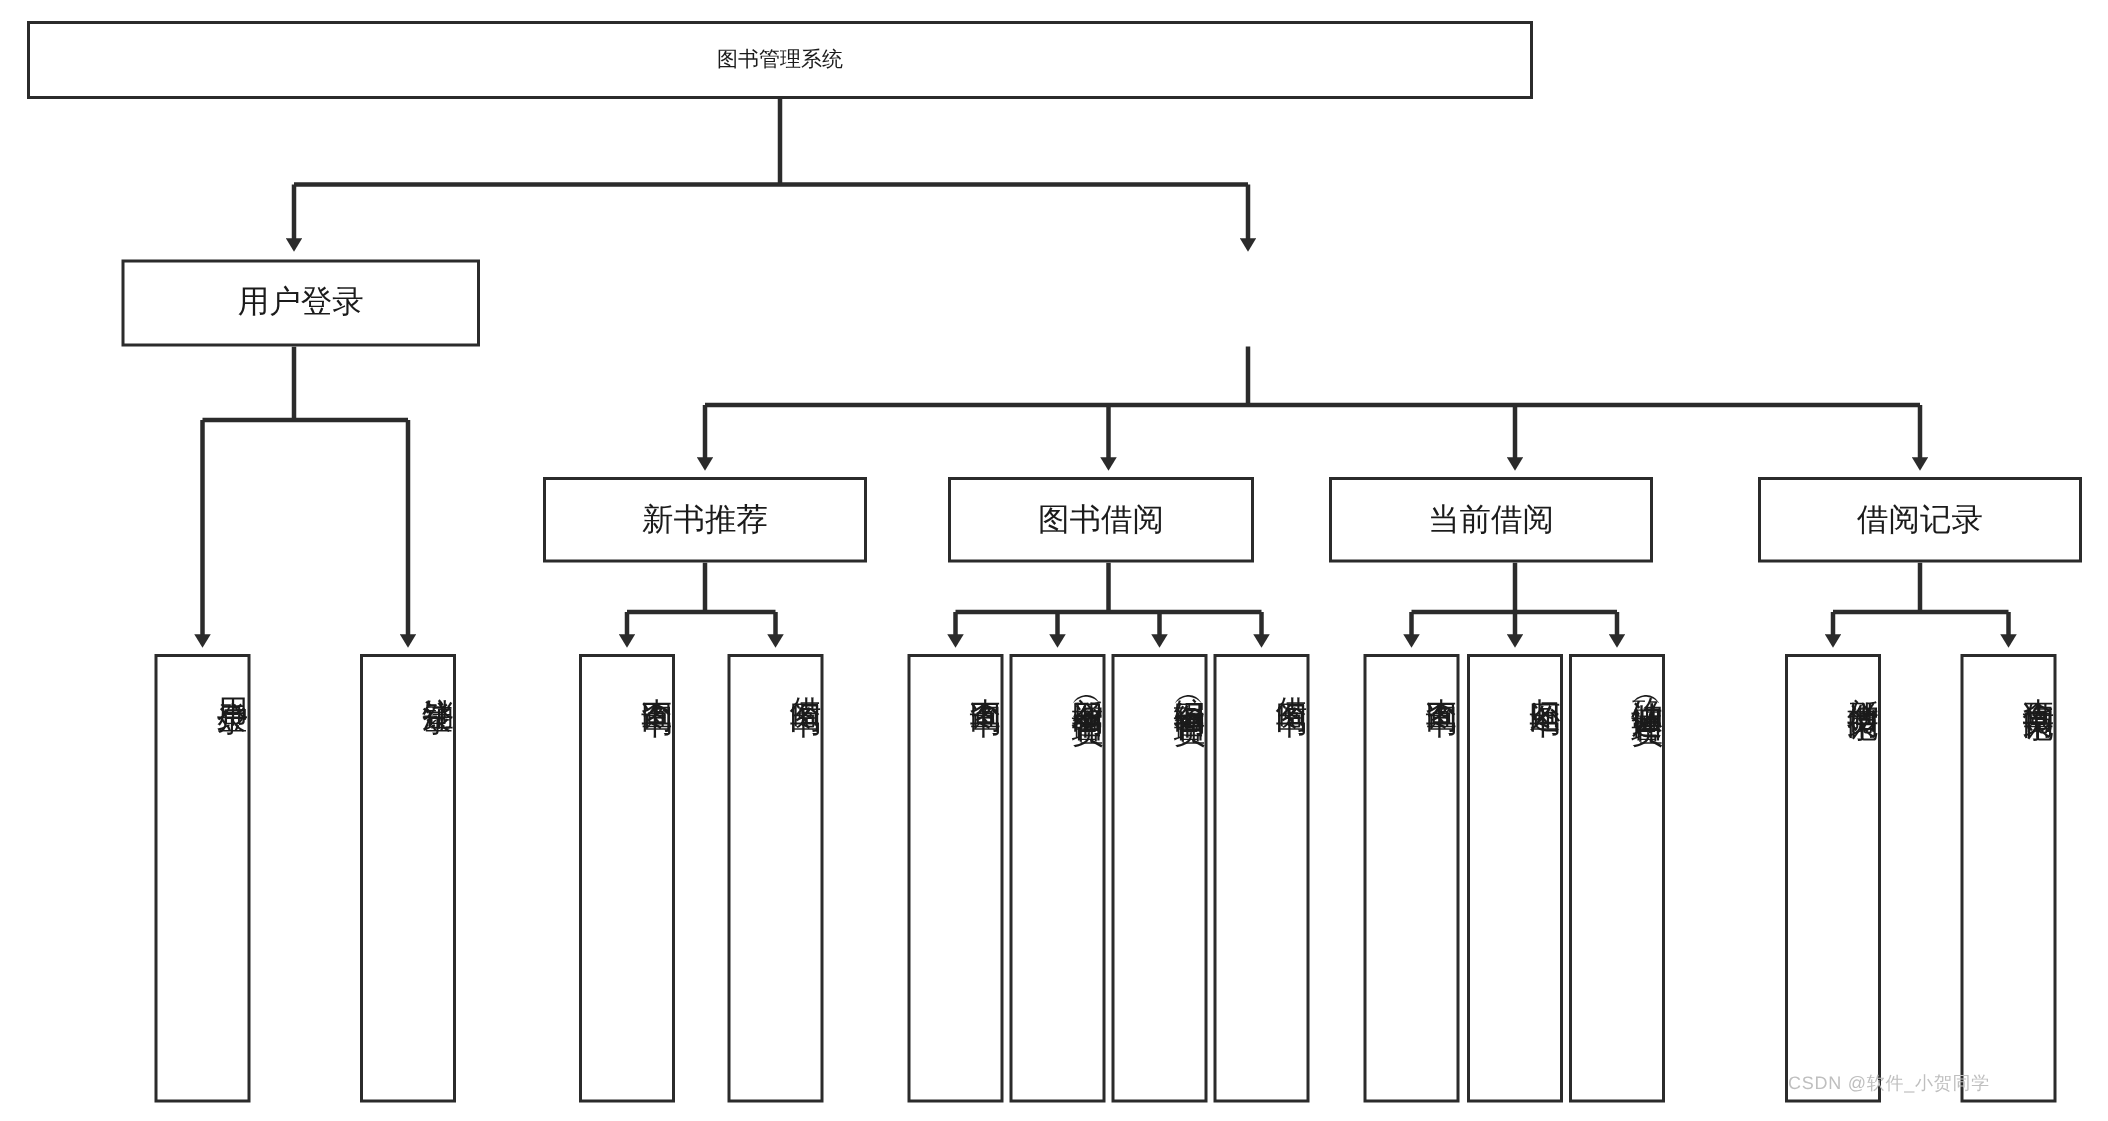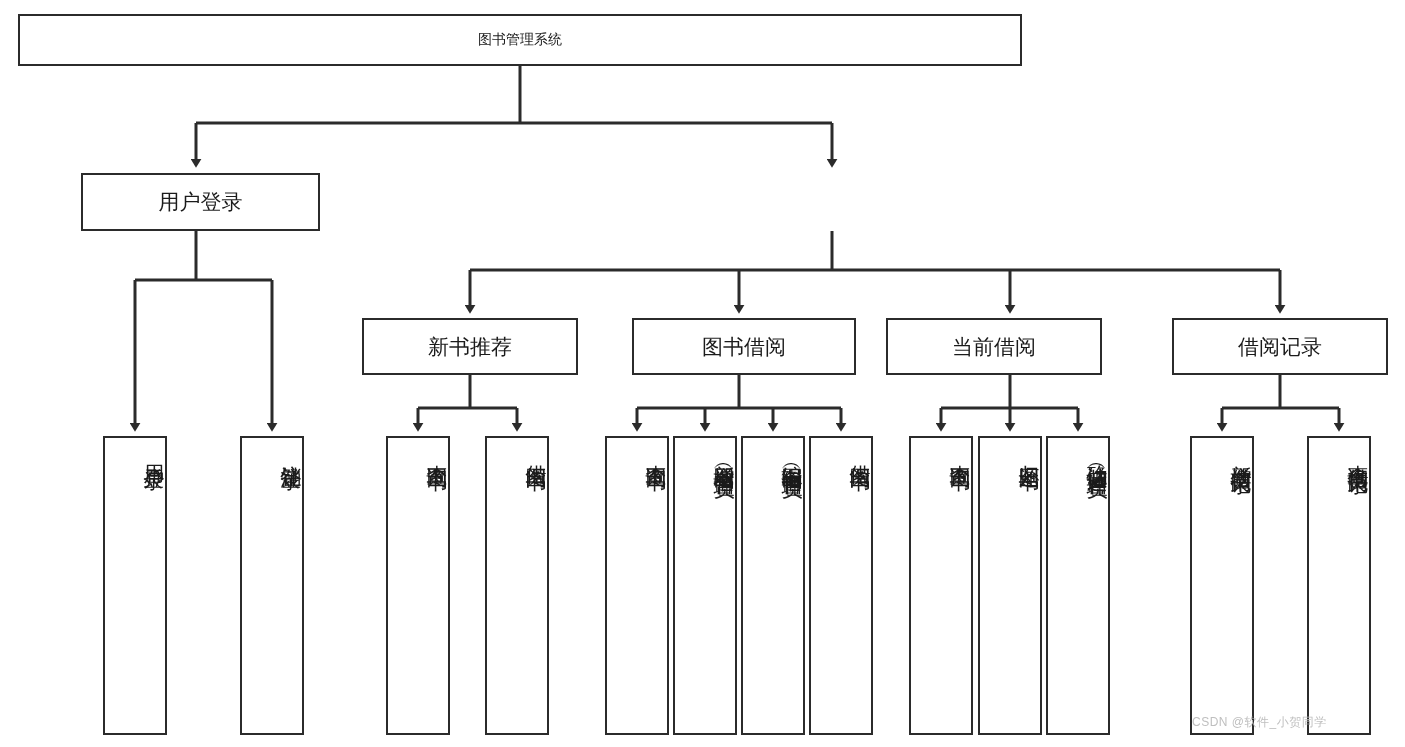--- a/index.html
+++ b/index.html
@@ -125,21 +125,21 @@
 
   <div class="node-box lvl2" style="left:81px; top:173px; width:239px; height:58px;">
     <span class="node-label h-label">用户登录</span>
   </div>
 
 
   <div class="node-box lvl3" style="left:362px; top:318px; width:216px; height:57px;">
     <span class="node-label h-label">新书推荐</span>
   </div>
 
-  <div class="node-box lvl3" style="left:632px; top:318px; width:224px; height:57px;">
+  <div class="node-box lvl3" style="left:632px; top:318px; width:204px; height:57px;">
     <span class="node-label h-label">图书借阅</span>
   </div>
 
   <div class="node-box lvl3" style="left:886px; top:318px; width:216px; height:57px;justify-content:center;">
     <span class="node-label h-label">当前借阅</span>
   </div>
 
   <div class="node-box lvl3" style="left:1172px; top:318px; width:216px; height:57px;align-items:center;">
     <span class="node-label h-label">借阅记录</span>
   </div>

